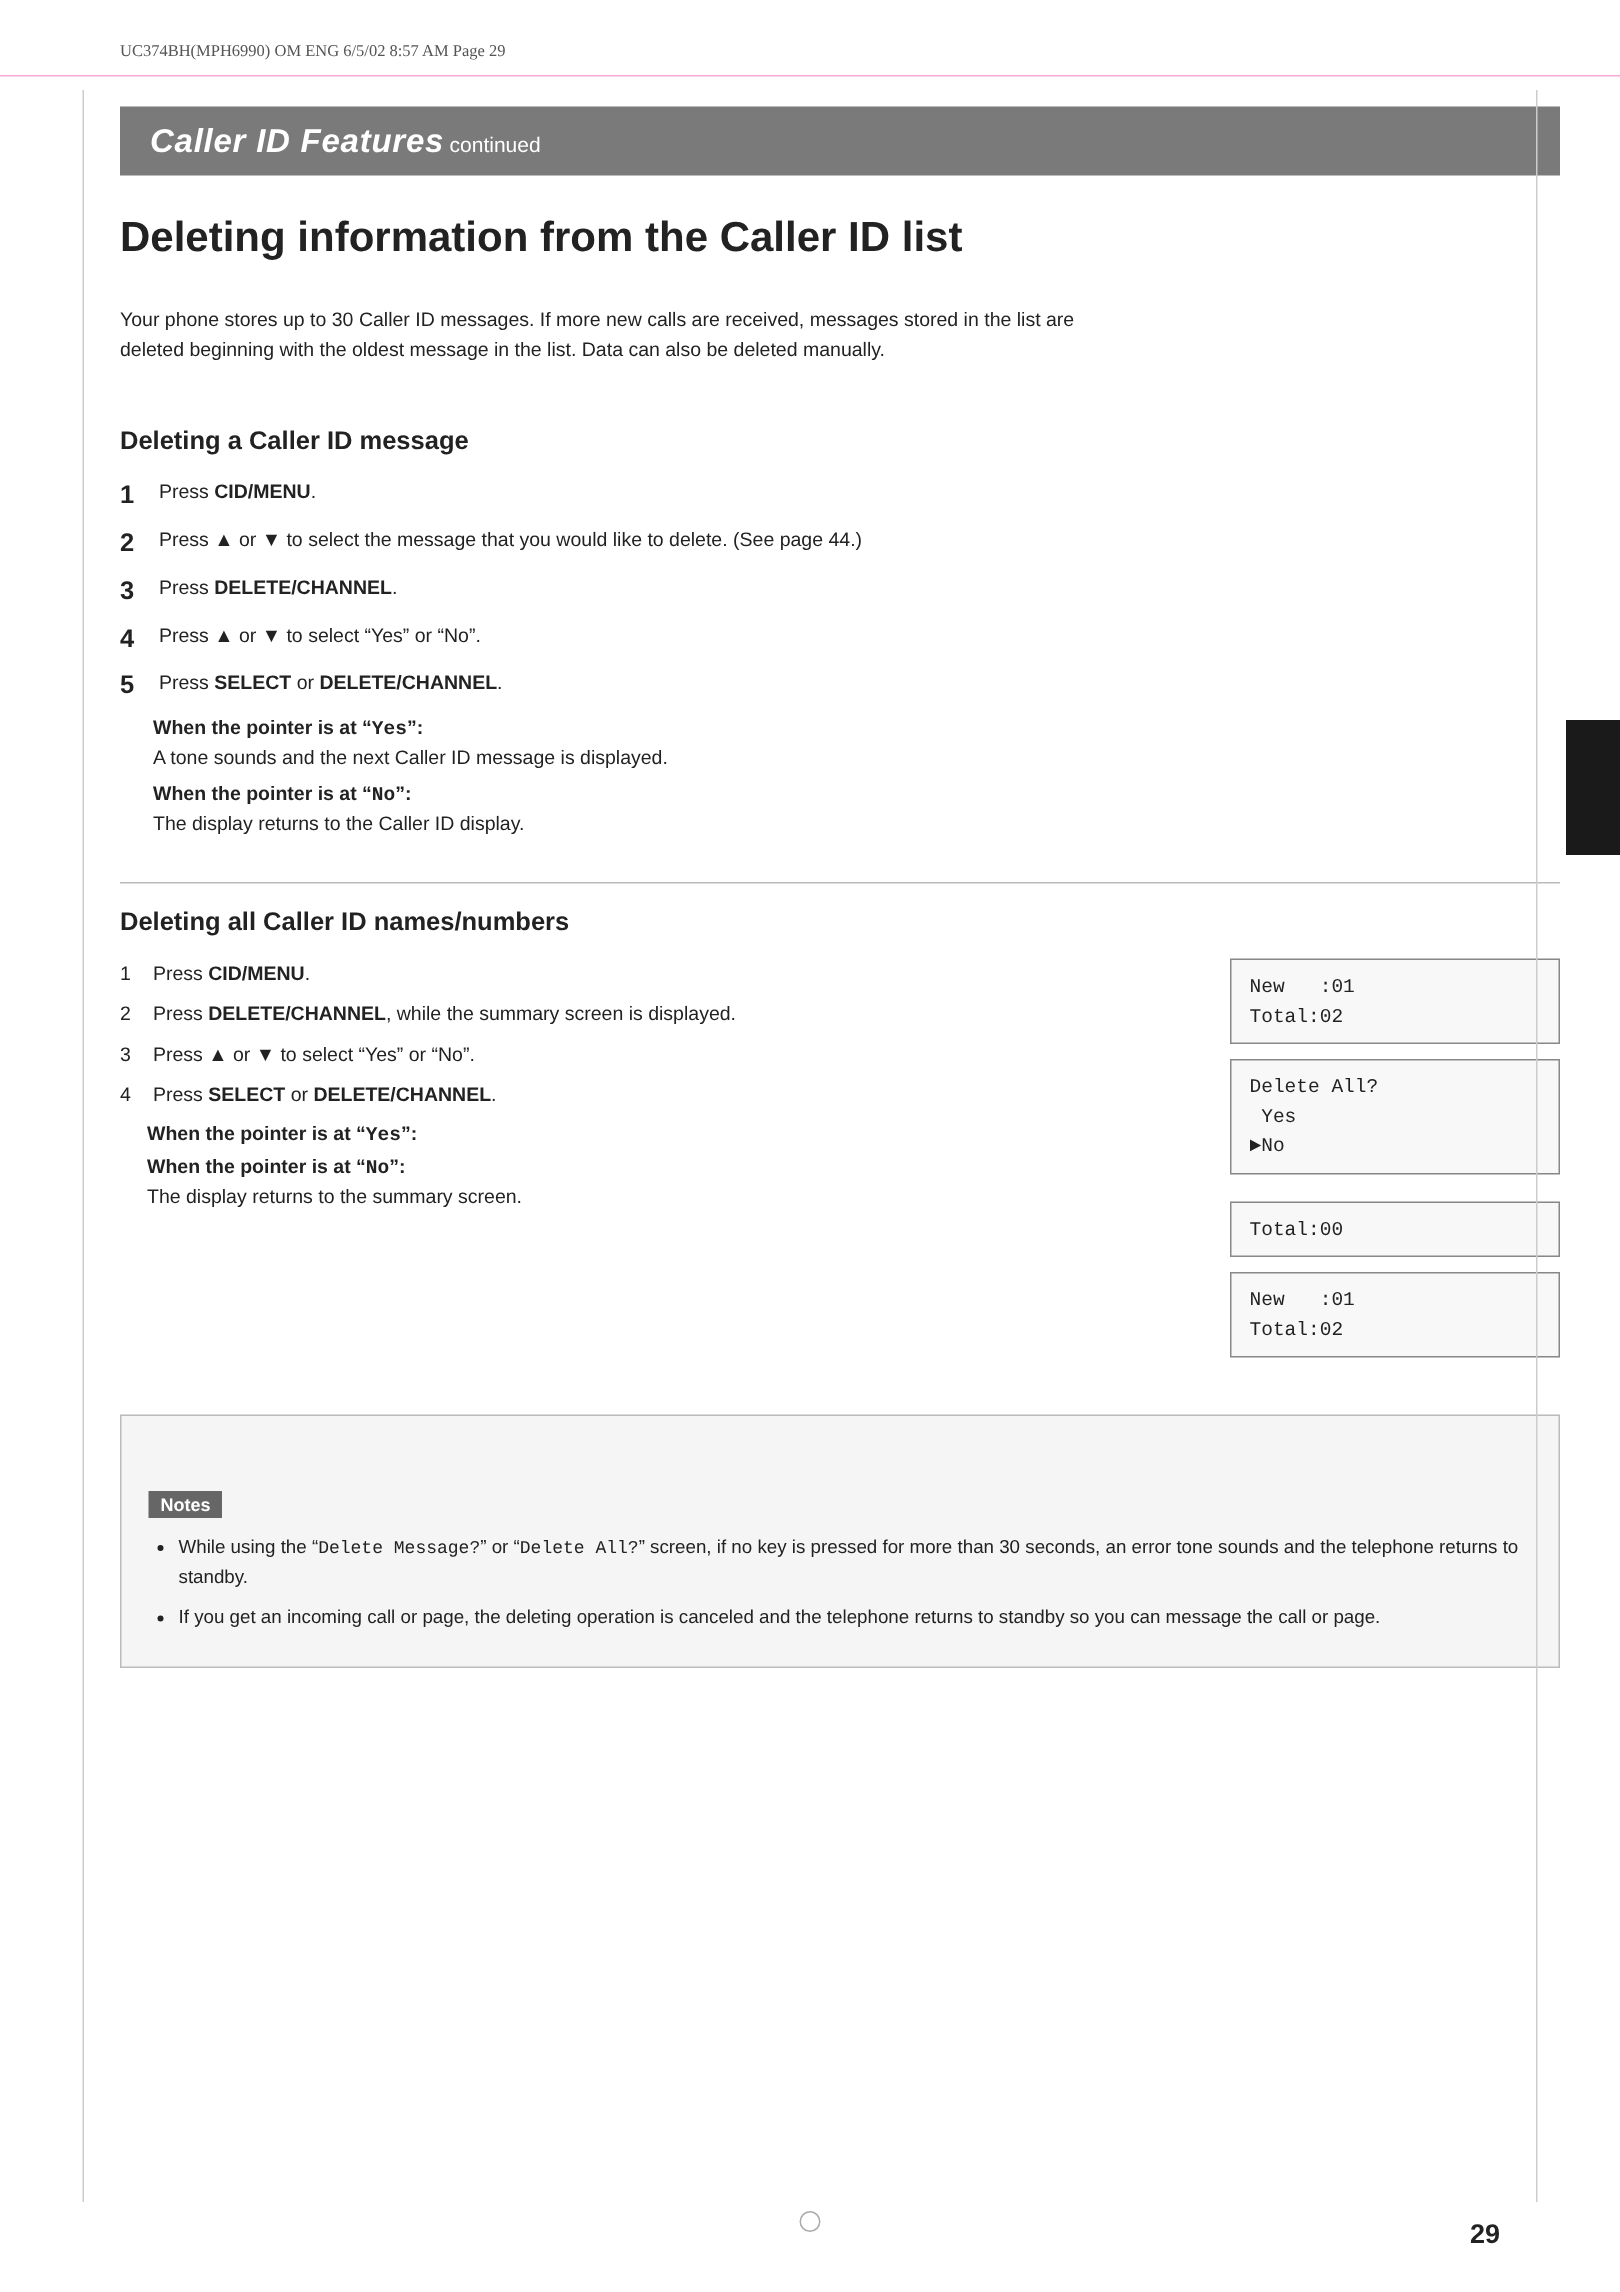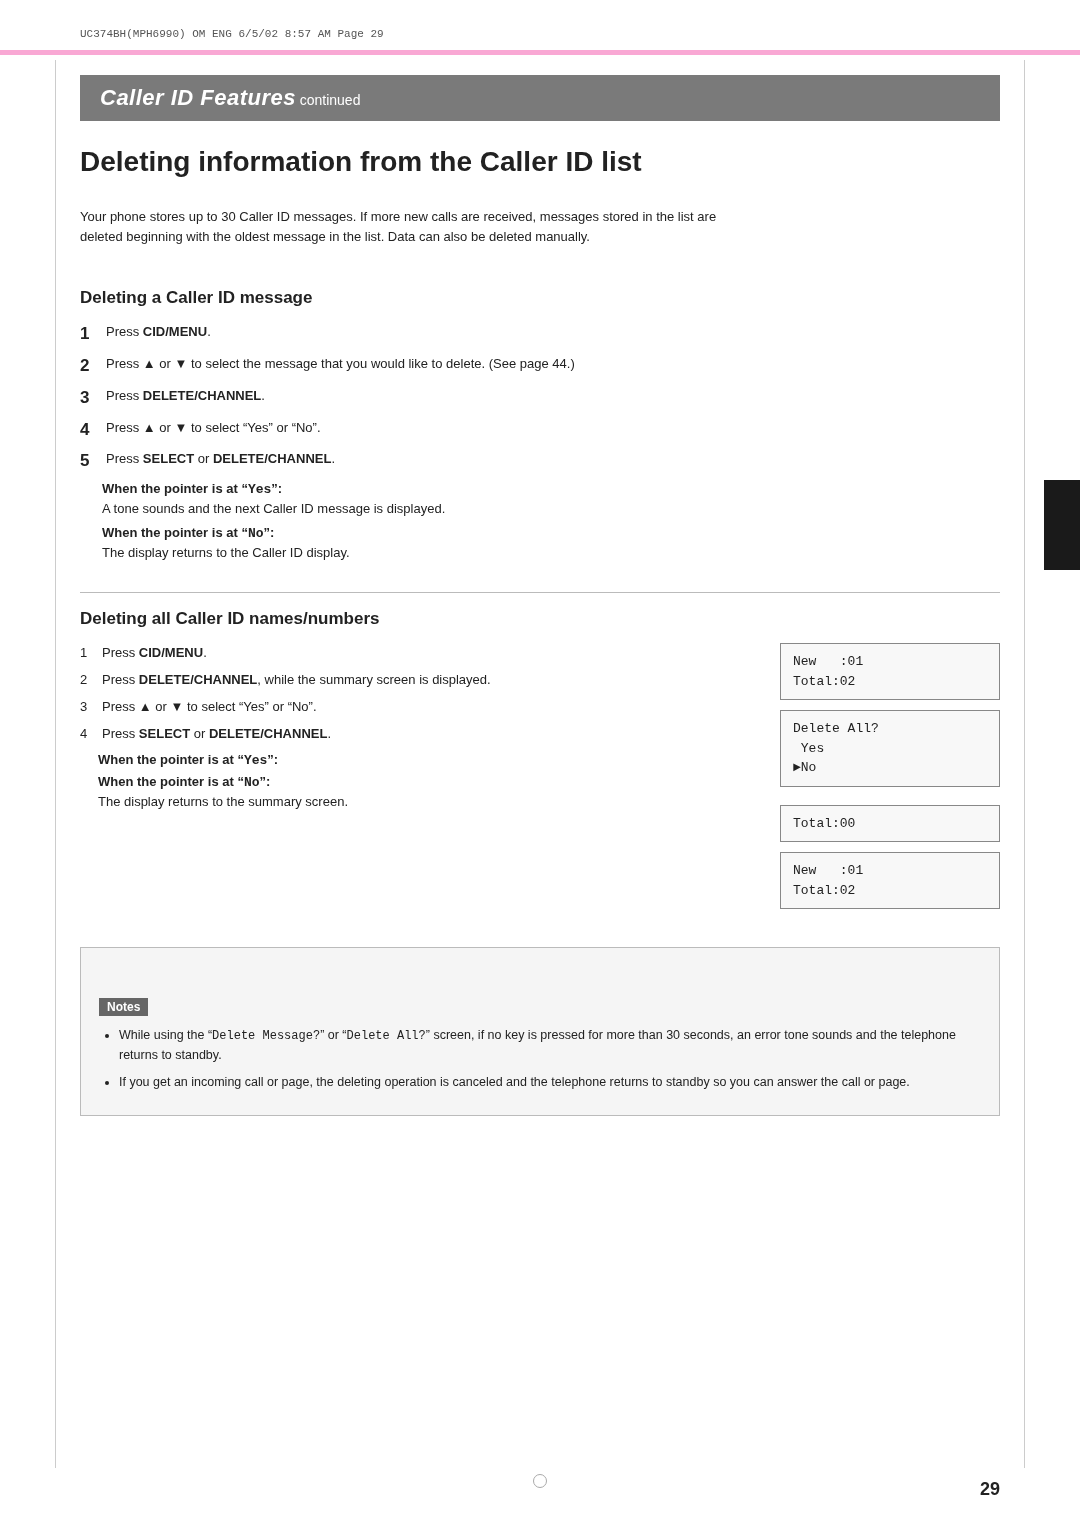--- a/index.html
+++ b/index.html
@@ -16,25 +16,25 @@
     .page-wrapper {
       width: 1080px;
       min-height: 1528px;
       background: #fff;
       position: relative;
       padding: 0;
     }
 
     
     .header-line {
-      font-family: Liberation Mono, monospace;
+      font-family: Liberation Serif, serif;
       font-size: 11px;
       color: #555;
       padding: 28px 80px 10px 80px;
-      border-bottom: 5px solid #f9a8d4;
+      border-bottom: 1px solid #f9a8d4;
     }
 
     
     .black-tab {
       position: absolute;
       right: 0;
       top: 480px;
       width: 36px;
       height: 90px;
       background: #1a1a1a;
@@ -44,21 +44,21 @@
       bottom: 40px;
       left: 50%;
       transform: translateX(-50%);
       width: 14px;
       height: 14px;
       border: 1px solid #aaa;
       border-radius: 50%;
     }
 
     .content {
-      padding: 20px 80px 60px 80px;
+      padding: 20px 40px 60px 80px;
     }
 
     
     .section-header {
       background: #7a7a7a;
       color: #fff;
       padding: 10px 20px;
       margin-bottom: 24px;
       display: inline-block;
       width: 100%;
@@ -379,21 +379,21 @@
     </div>
 
     
     <div class="notes-box">
       <div class="notes-label">Notes</div>
       <ul class="notes-list">
         <li>
           While using the “<code>Delete Message?</code>” or “<code>Delete All?</code>” screen, if no key is pressed for more than 30 seconds, an error tone sounds and the telephone returns to standby.
         </li>
         <li>
-          If you get an incoming call or page, the deleting operation is canceled and the telephone returns to standby so you can answer the call or page.
+          If you get an incoming call or page, the deleting operation is canceled and the telephone returns to standby so you can message the call or page.
         </li>
       </ul>
     </div>
 
   </div>
 
   <div class="page-number">29</div>
 
   <div class="reg-mark-center-bottom"></div>
 

